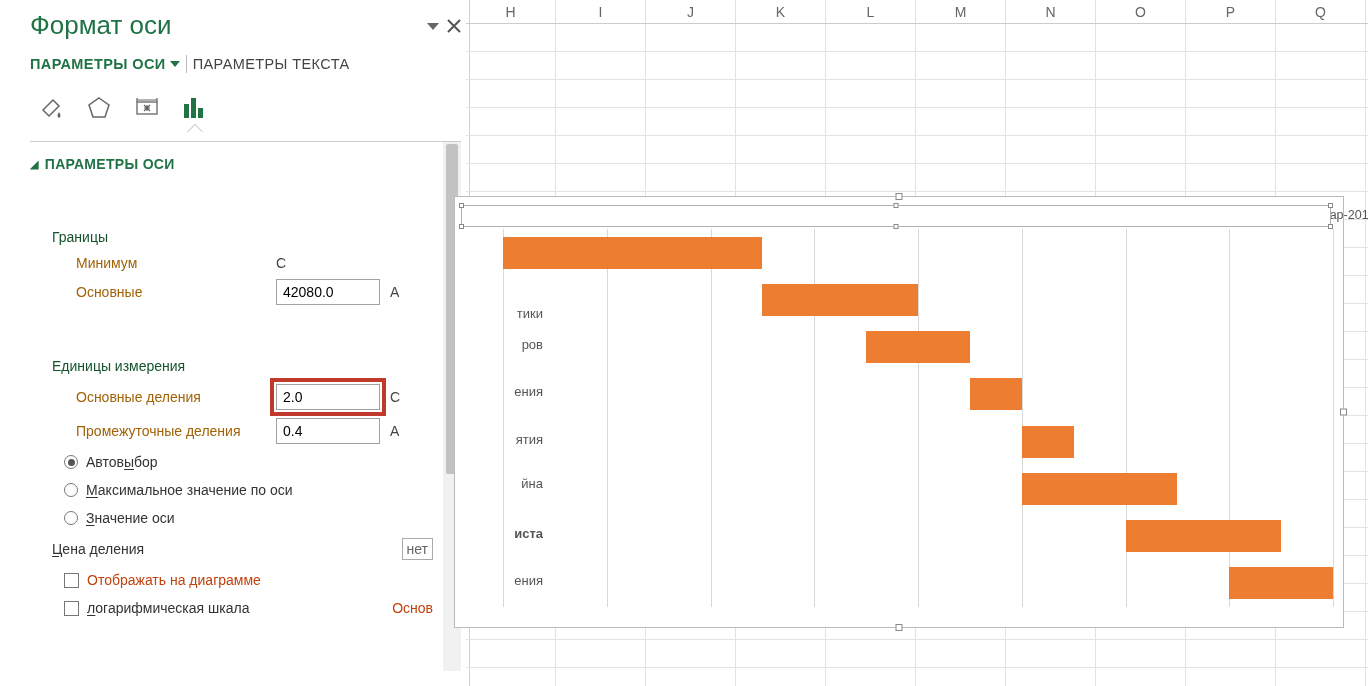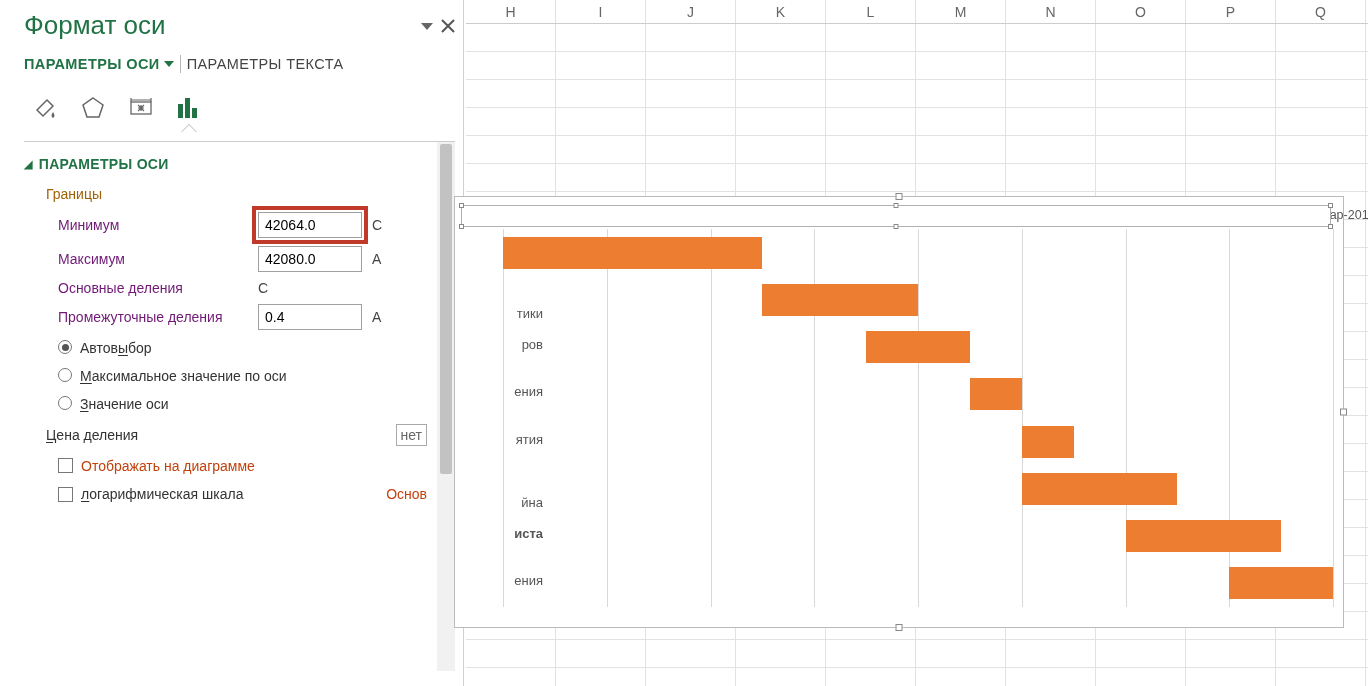--- a/index.html
+++ b/index.html
@@ -8,21 +8,21 @@
   font-size: 14px;
   color: #333;
   background: #fff;
   width: 1368px;
   height: 686px;
   position: relative;
   overflow: hidden;
 }
 .panel {
   position: absolute;
-  left: 12px;
+  left: 18px;
   top: 0;
   width: 452px;
   height: 686px;
   background: #fff;
   border-right: 1px solid #d0d0d0;
   padding: 10px 0 10px 8px;
 }
 .panel-header {
   display: flex;
   align-items: center;
@@ -106,40 +106,42 @@
   gap: 6px;
   color: #217346;
   font-weight: 600;
   letter-spacing: 0.3px;
   padding: 4px 0 8px 0;
   cursor: pointer;
 }
 .sect-header .tri { font-size: 11px; }
 .group-label {
   padding: 6px 0 6px 22px;
-  color: #a16207;
+  color: #14532d;
+  margin-top: 43px;
 }
 .row {
   display: flex;
   align-items: center;
   padding: 4px 0 4px 34px;
   gap: 10px;
 }
-.row .label { flex: 0 0 190px; color: #701a75; }
+.row .label { flex: 0 0 190px; color: #a16207; margin-left: 12px; }
 .row input[type=text] {
   width: 104px;
   height: 26px;
   border: 1px solid #a0a0a0;
   padding: 2px 6px;
   font-size: 14px;
 }
 .row .suffix { color: #444; width: 20px; }
 .highlight { border: 4px solid #c0392b; padding: 2px; margin: -6px; display: inline-block; }
 .radio-row, .check-row {
   display: flex;
+  align-items: center;
   gap: 8px;
   padding: 6px 0 6px 34px;
 }
 .radio {
   width: 14px; height: 14px;
   border: 1px solid #777;
   border-radius: 50%;
   display: inline-flex;
   align-items: center;
   justify-content: center;
@@ -348,33 +350,34 @@
     </div>
 
     <div class="sect-header">
       <span class="tri">◢</span>
       <span>ПАРАМЕТРЫ ОСИ</span>
     </div>
 
     <div class="group-label">Границы</div>
     <div class="row">
       <div class="label">Минимум</div>
-      <span class="highlight">
-        <input type="text" value="42064.0" style="">
-      </span>
       <div class="suffix">С</div>
     </div>
     <div class="row">
-      <div class="label">Максимум</div>
+      <div class="label">Основные</div>
       <input type="text" value="42080.0" style="">
       <div class="suffix">А</div>
     </div>
 
+    <div class="group-label">Единицы измерения</div>
     <div class="row">
       <div class="label">Основные деления</div>
+      <span class="highlight">
+        <input type="text" value="2.0" style="">
+      </span>
       <div class="suffix">С</div>
     </div>
     <div class="row">
       <div class="label">Промежуточные деления</div>
       <input type="text" value="0.4" style="">
       <div class="suffix">А</div>
     </div>
 
     <div class="radio-row">
       <span class="radio checked"></span>
@@ -748,21 +751,21 @@
         <div class="ylabel" style="top: 13.625px;">ятия</div>
         <div class="bar" style="top: 7.625px; left: 0px; width: 259.375px;"></div>
         <div class="ylabel" style="top: 77px;">тики</div>
         <div class="bar" style="top: 54.875px; left: 259.375px; width: 155.625px;"></div>
         <div class="ylabel" style="top: 108.125px; margin-left: 10px;">ров</div>
         <div class="bar" style="top: 102.125px; left: 363.125px; width: 103.75px;"></div>
         <div class="ylabel" style="top: 155.375px;">ения</div>
         <div class="bar" style="top: 149.375px; left: 466.875px; width: 51.875px;"></div>
         <div class="ylabel" style="top: 202.625px;">ятия</div>
         <div class="bar" style="top: 196.625px; left: 518.75px; width: 51.875px;"></div>
-        <div class="ylabel" style="top: 266px;">йна</div>
+        <div class="ylabel" style="top: 247px;">йна</div>
         <div class="bar" style="top: 243.875px; left: 518.75px; width: 155.625px;"></div>
         <div class="ylabel" style="top: 297.125px; font-weight: bold;">иста</div>
         <div class="bar" style="top: 291.125px; left: 622.5px; width: 155.625px;"></div>
         <div class="ylabel" style="top: 344.375px;">ения</div>
         <div class="bar" style="top: 338.375px; left: 726.25px; width: 103.75px;"></div>
       </div>
   </div>
 </div>
 
 </body></html>

